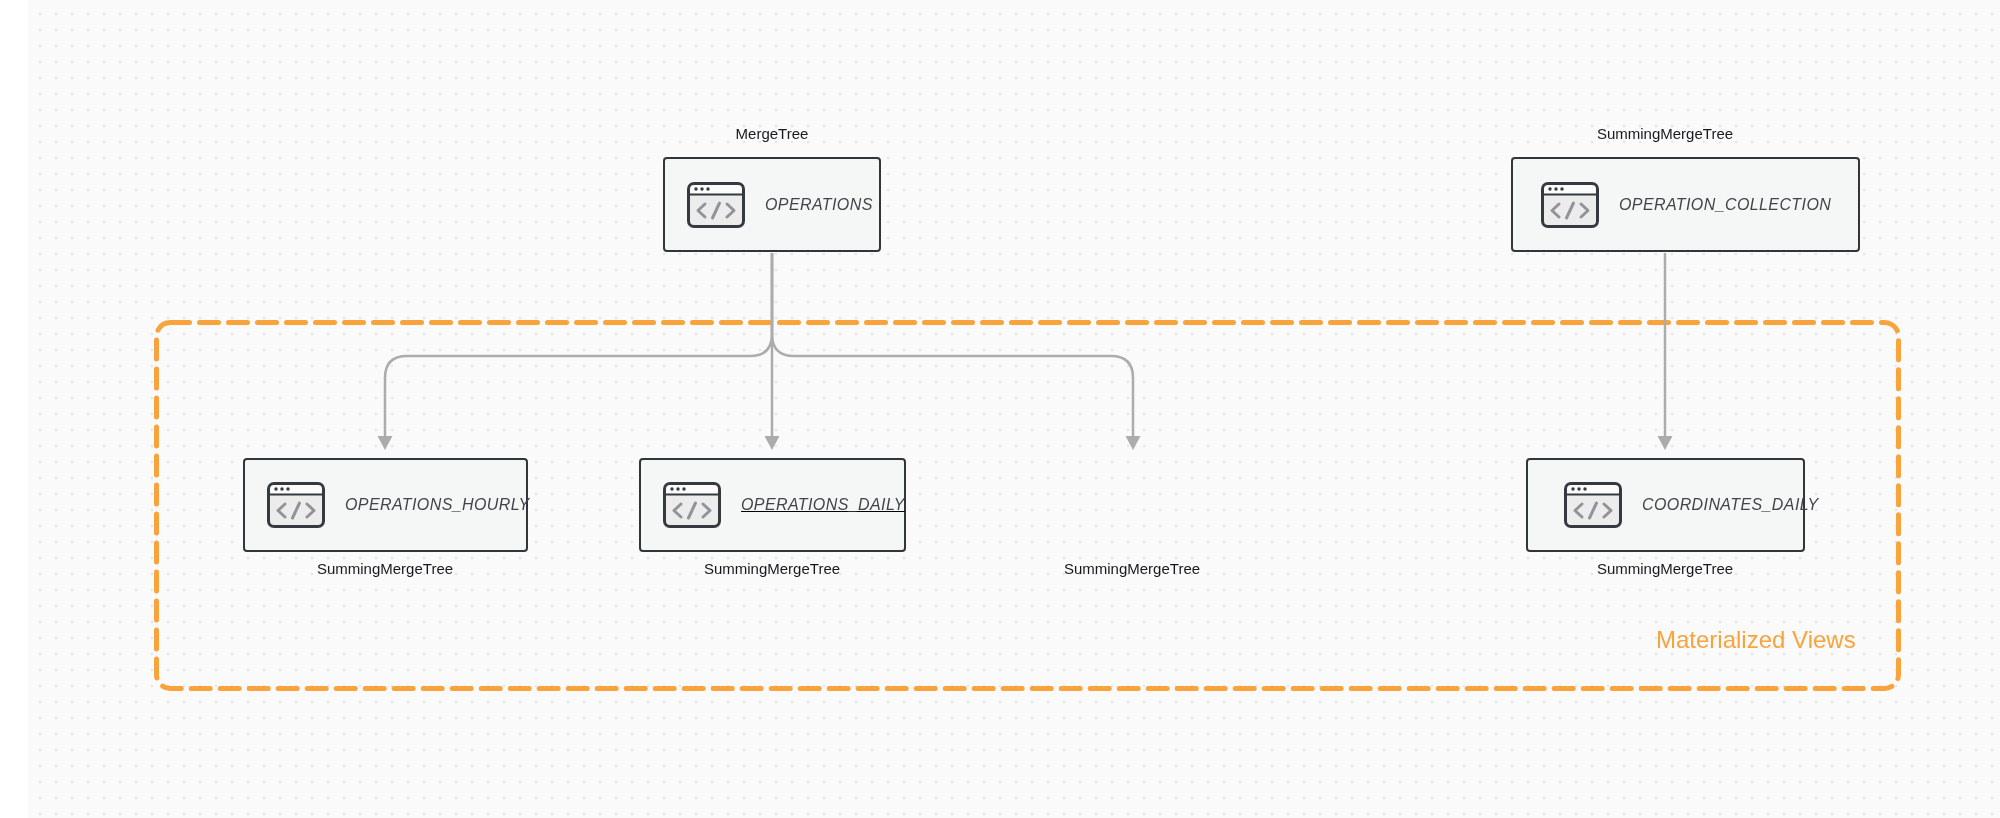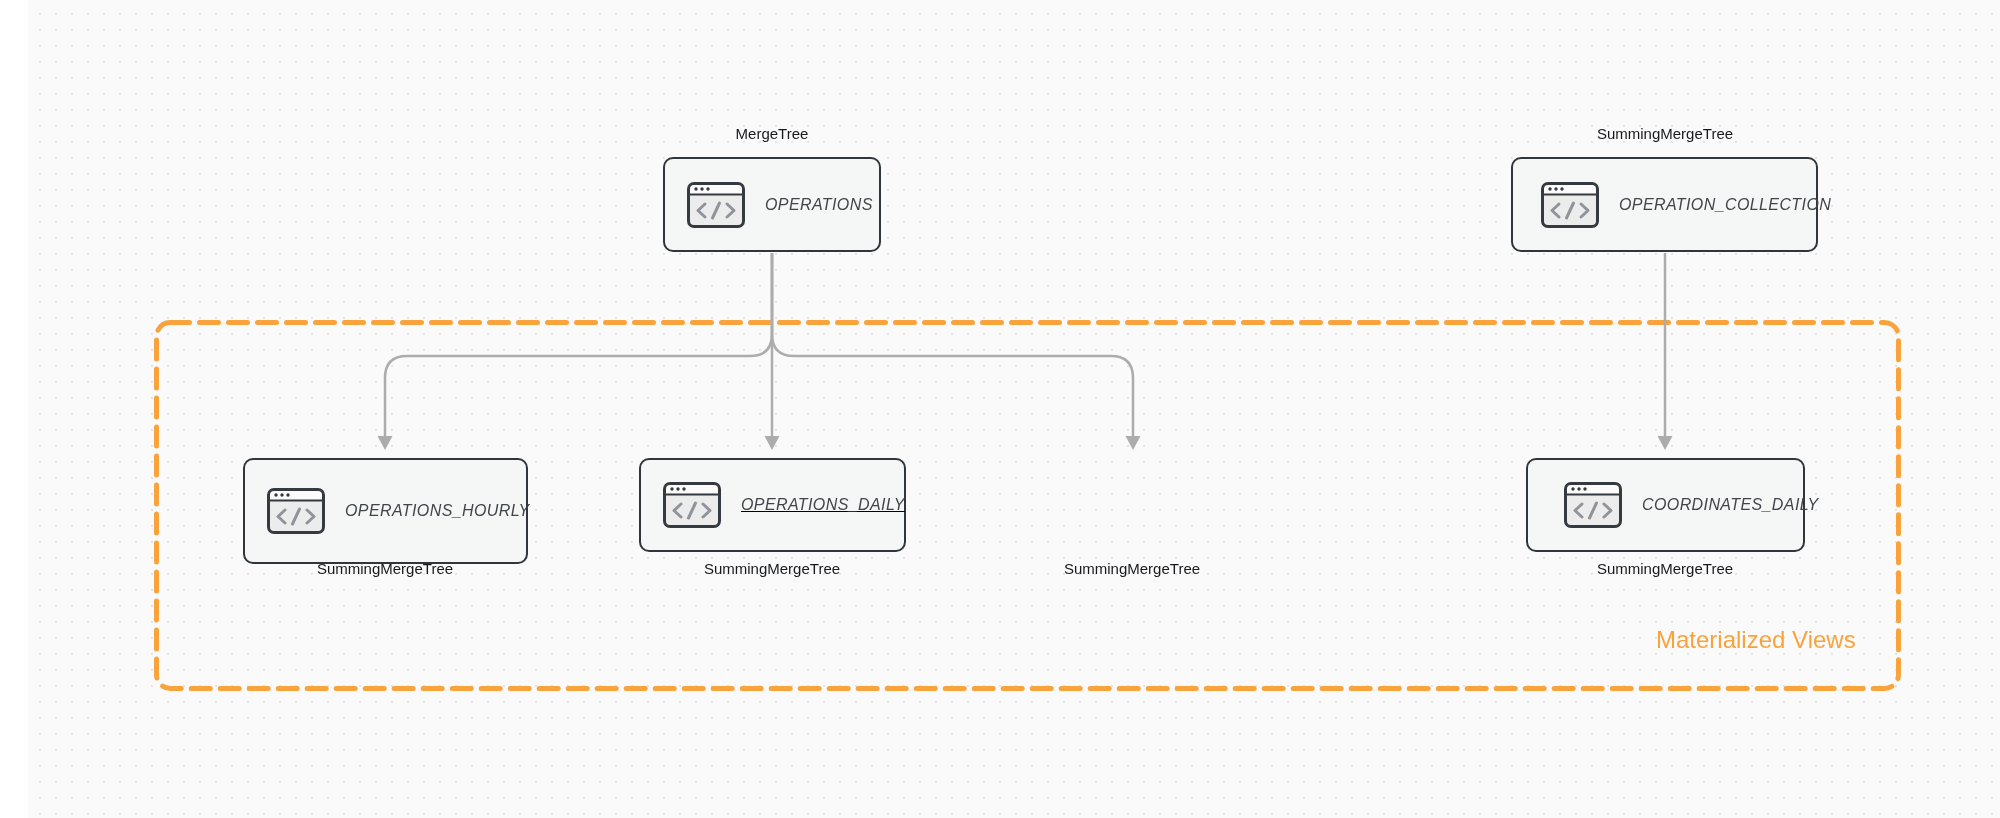--- a/index.html
+++ b/index.html
@@ -23,21 +23,21 @@
     left: 0;
     top: 0;
     width: 2000px;
     height: 818px;
   }
   .node {
     position: absolute;
     box-sizing: border-box;
     background: #F5F6F6;
     border: 2.5px solid #30363C;
-    border-radius: 10px;
+    border-radius: 4px;
     display: flex;
     align-items: center;
     padding-left: 22px;
     gap: 20px;
     cursor: default;
   }
   .node .node-label {
     font-style: italic;
     font-size: 16px;
     letter-spacing: 0.4px;
@@ -61,22 +61,22 @@
     position: absolute;
     left: 1628px;
     top: 626px;
     font-size: 24px;
     font-weight: 400;
     color: #F8A33C;
     white-space: nowrap;
   }
   
   .node-operations            { left: 635px;  top: 157px; width: 218px; height: 95px; }
-  .node-operation-collection  { left: 1483px; top: 157px; width: 307px; height: 95px; padding-left: 28px; }
-  .node-operations-hourly     { left: 215px;  top: 458px; width: 285px; height: 106px; }
+  .node-operation-collection  { left: 1483px; top: 157px; width: 349px; height: 95px; padding-left: 28px; }
+  .node-operations-hourly     { left: 215px;  top: 458px; width: 285px; height: 94px; }
   .node-operations-daily      { left: 611px;  top: 458px; width: 267px; height: 94px; text-decoration: underline; }
   .node-clients-daily         { left: 988px;  top: 458px; width: 232px; height: 94px; }
   .node-coordinates-daily     { left: 1498px; top: 458px; width: 279px; height: 94px; padding-left: 36px; }
   .engine-mergetree-top       { left: 744px;  top: 125px; }
   .engine-summing-top         { left: 1637px; top: 125px; }
   .engine-hourly-bottom       { left: 357px;  top: 560px; }
   .engine-daily-bottom        { left: 744px;  top: 560px; }
   .engine-clients-bottom      { left: 1104px; top: 560px; }
   .engine-coordinates-bottom  { left: 1637px; top: 560px; }
 </style>

